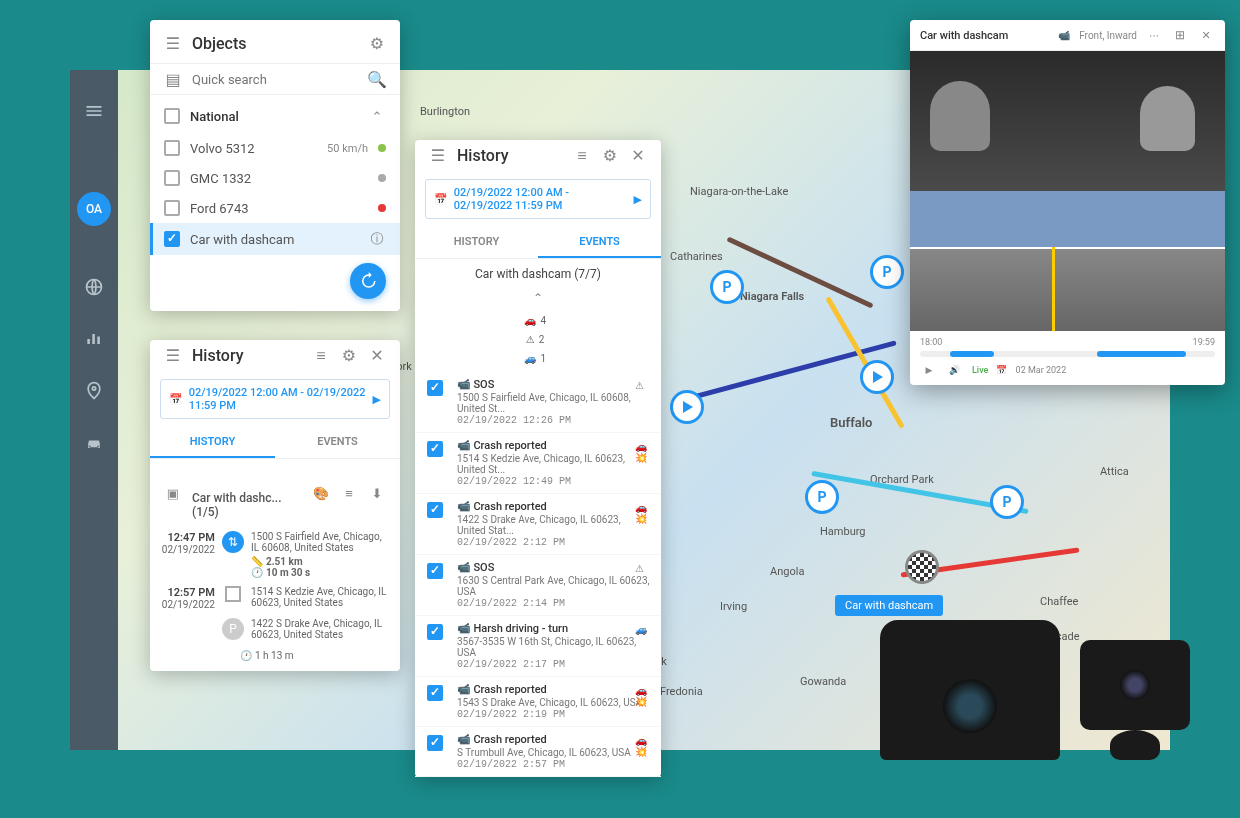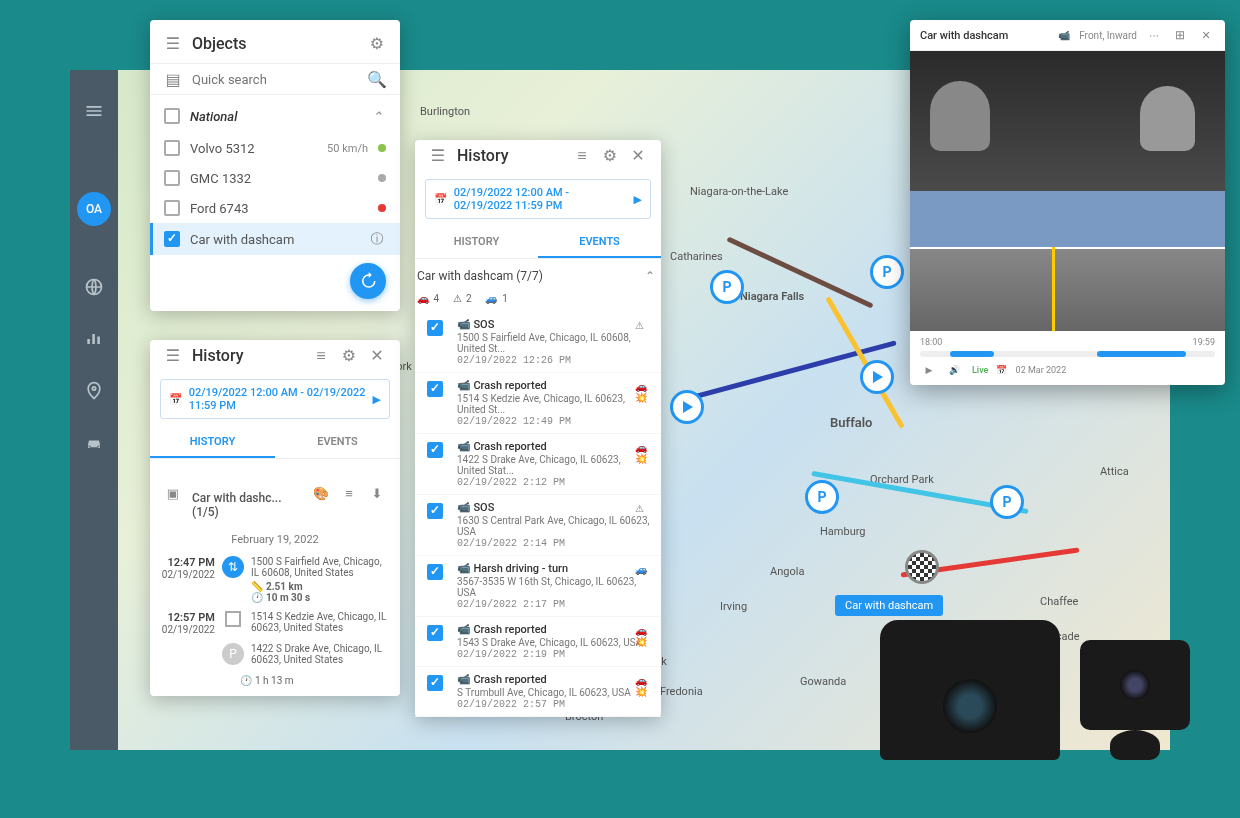--- a/index.html
+++ b/index.html
@@ -11,21 +11,21 @@
   .sidebar .avatar { width: 34px; height: 34px; border-radius: 50%; background: #2196f3; color: #fff; display: flex; align-items: center; justify-content: center; font-size: 12px; font-weight: 500; margin-top: 40px; margin-bottom: 20px;}
   .sidebar .navicon { width: 22px; height: 22px; color: #b8c4cc; display:flex; align-items:center; justify-content:center;}
   .panel { position: absolute; background: #fff; border-radius: 4px; box-shadow: 0 4px 20px rgba(0,0,0,0.25); }
   
   .objects { left: 150px; top: 20px; width: 250px; padding: 8px 0; }
   .panel-header { display:flex; align-items:center; gap:10px; padding: 6px 14px; }
   .panel-header .title { font-size: 16px; font-weight: 500; color: #333; flex:1;}
   .iconbtn { width: 18px; height: 18px; color: #888; cursor: pointer; display:inline-flex; align-items:center; justify-content:center;}
   .search-row { display:flex; align-items:center; padding: 6px 14px; gap:10px; border-top:1px solid #eee; border-bottom:1px solid #eee; margin: 4px 0;}
   .search-row input { border:none; outline:none; flex:1; font-size:13px; color:#888; }
-  .obj-group { padding: 8px 14px; display:flex; align-items:center; gap:10px; font-size:13px; color:#333; font-weight:500;font-style:italic;}
+  .obj-group { padding: 8px 14px; display:flex; align-items:center; gap:10px; font-size:13px; color:#333; font-weight:500;}
   .obj-item { padding: 7px 14px; display:flex; align-items:center; gap:10px; font-size:13px; color:#555;}
   .checkbox { width:16px; height:16px; border:2px solid #aaa; border-radius:2px; flex-shrink:0;}
   .checkbox.checked { background:#2196f3; border-color:#2196f3; position:relative;}
   .checkbox.checked::after { content:"✓"; color:#fff; position:absolute; left:1px; top:-2px; font-size:12px; font-weight:bold;}
   .dot { width:8px; height:8px; border-radius:50%; }
   .obj-item.selected { background:#e3f2fd; border-left:3px solid #2196f3; padding-left:11px;}
   .fab { width:36px; height:36px; border-radius:50%; background:#2196f3; color:#fff; display:flex; align-items:center; justify-content:center; margin: 8px 14px 4px auto; box-shadow:0 2px 6px rgba(33,150,243,0.5);}
   
   .history1 { left:150px; top:340px; width:250px; }
   .daterange { margin:8px 10px; border:1px solid #cde; border-radius:3px; padding:6px 8px; display:flex; align-items:center; gap:6px; font-size:11px; color:#2196f3; font-weight:500;}
@@ -35,21 +35,21 @@
   .trip-label { font-size:11px; color:#777; text-align:center; padding:6px;}
   .trip-row { display:flex; padding:4px 10px; font-size:10px; color:#666; gap:8px;}
   .trip-time { width:55px; text-align:right; }
   .trip-time .t { font-weight:600; color:#444; font-size:11px;}
   .trip-marker { width:20px; display:flex; flex-direction:column; align-items:center;}
   .trip-marker .ball { width:22px; height:22px; border-radius:50%; background:#2196f3; color:#fff; display:flex; align-items:center; justify-content:center; font-size:12px;}
   .trip-marker .ball.grey { background:#ccc; color:#fff;}
   .trip-addr { flex:1; font-size:10px; color:#666;}
   
   .history2 { left:415px; top:140px; width:246px; }
-  .summary-row { padding:8px 2px; font-size:12px; color:#444; display:flex; align-items:center; gap:8px;}
+  .summary-row { padding:8px 2px; font-size:12px; color:#444; display:flex; align-items:center; gap:8px;flex-direction:column;}
   .event-item { padding:6px 10px 6px 42px; position:relative; border-bottom:1px solid #f5f5f5; font-size:10px; color:#555;}
   .event-item .chk { position:absolute; left:12px; top:8px; width:16px; height:16px; }
   .event-title { font-size:11px; color:#333; font-weight:500;}
   .event-addr { font-size:10px; color:#777; margin:1px 0;}
   .event-time { font-size:10px; color:#888;font-family:Liberation Mono, monospace;}
   .event-icon { position:absolute; right:10px; top:8px; width:16px; height:16px; color:#888;}
   
   .marker { position:absolute; width:34px; height:34px; border-radius:50%; background:#fff; border:3px solid #2196f3; display:flex; align-items:center; justify-content:center; font-weight:bold; color:#2196f3; font-size:14px;}
   .marker.play::after { content:""; border-left:10px solid #2196f3; border-top:6px solid transparent; border-bottom:6px solid transparent; margin-left:2px;}
   .marker.finish { background: repeating-conic-gradient(#333 0 25%, #fff 0 50%) 0 0/8px 8px; border-color:#888;}
@@ -210,21 +210,20 @@
     <div class="tab active">HISTORY</div>
     <div class="tab">EVENTS</div>
   </div>
   <div class="obj-item" style="padding:8px 14px;">
     <span class="iconbtn">▣</span>
     <span style="flex:1; font-weight:500; font-size:12px;margin-top:24px;">Car with dashc...  (1/5)</span>
     <span class="iconbtn">🎨</span>
     <span class="iconbtn">≡</span>
     <span class="iconbtn">⬇</span>
   </div>
-  <div class="trip-label">February 19, 2022</div>
   <div id="trip-list">
       <div class="trip-row">
         <div class="trip-time">
           <div class="t">12:47 PM</div>
           <div>02/19/2022</div>
         </div>
     <div class="trip-marker">
           <div class="ball">⇅</div>
         </div>
     <div class="trip-addr">

